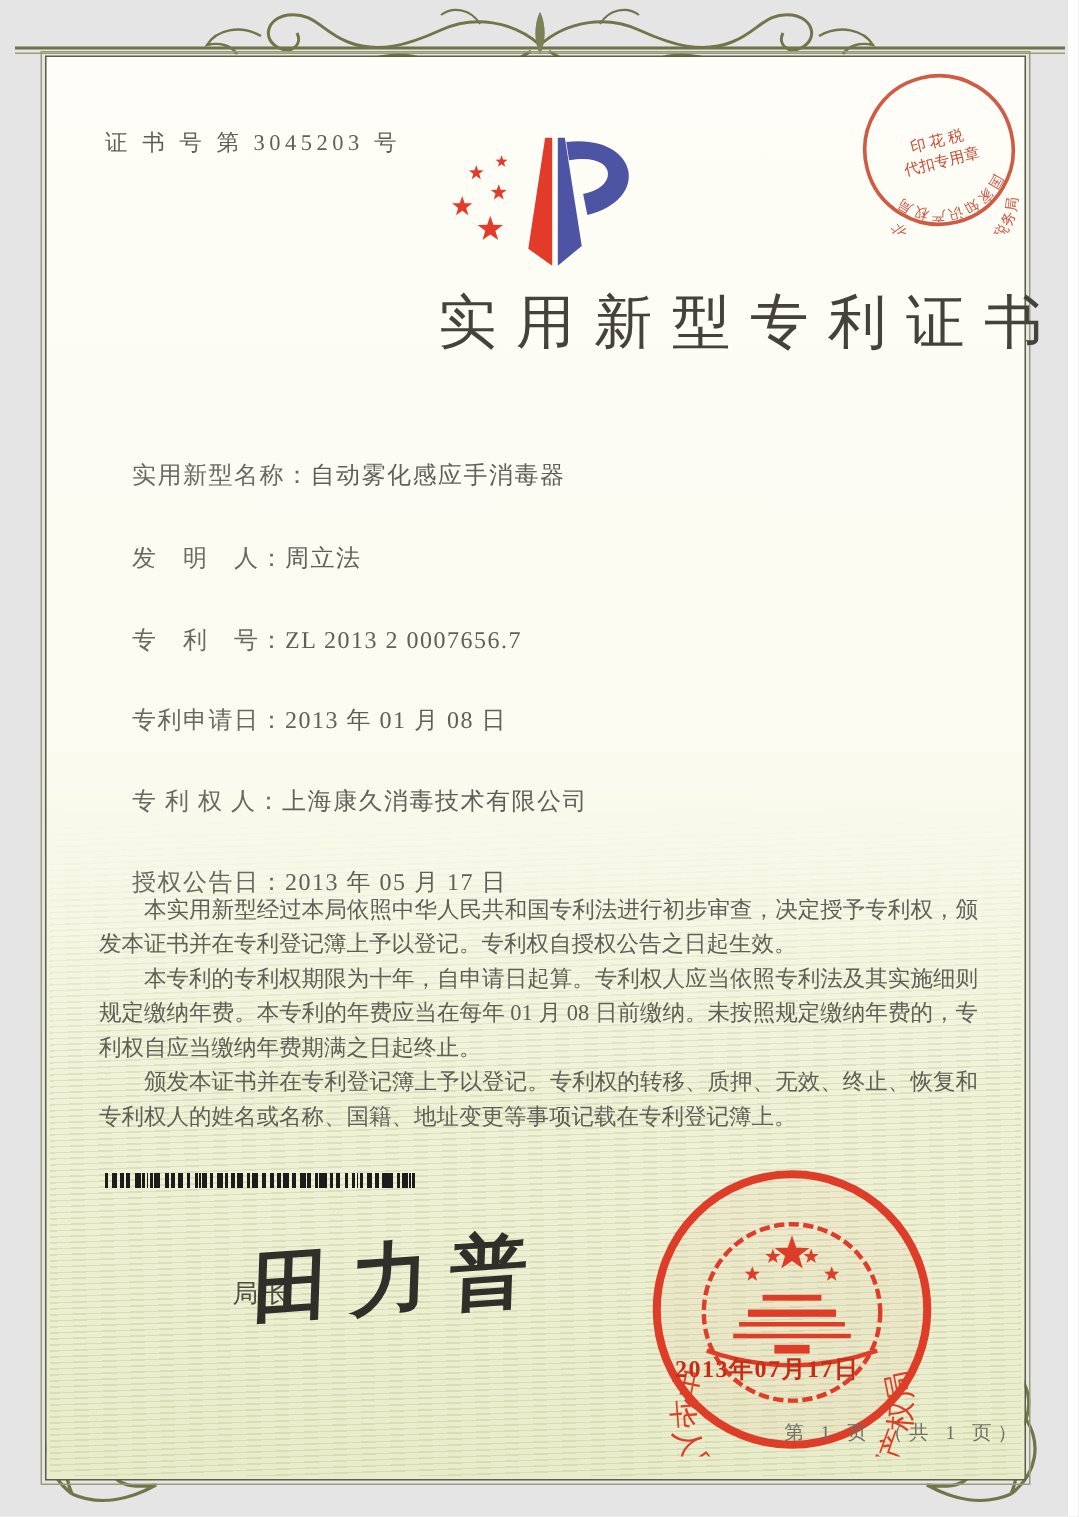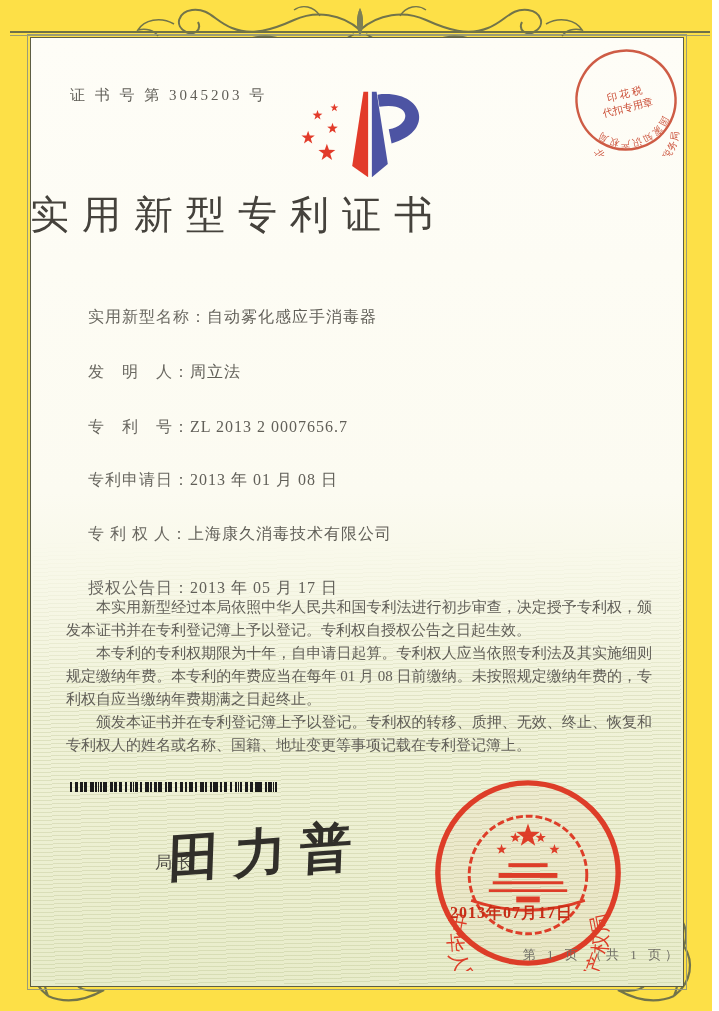--- a/index.html
+++ b/index.html
@@ -1,18 +1,18 @@
 <!DOCTYPE html>
 <html><head>
 <meta charset="utf-8">
 <style>
   html,body{margin:0;padding:0;}
   .page{
     position:relative; width:712px; height:1011px; overflow:hidden;
-    background:#fde047;
+    background:#e5e5e5;
     font-family:"Liberation Serif","DejaVu Serif",serif;
   }
   .frame{
     position:absolute; left:30px; top:37px; width:652px; height:948px;
     border:1px solid #5e5e44;
     outline:1px solid #9a9c78; outline-offset:2px;
     background:linear-gradient(to bottom,#fefdf7 0%,#fcfbf1 48%,#f0f2d8 72%,#e8ecca 100%);
   }
   .wavelines{
     position:absolute; left:33px; top:540px; width:648px; height:444px;
@@ -20,22 +20,22 @@
     -webkit-mask-image:linear-gradient(to bottom,transparent,#000 40%);
     mask-image:linear-gradient(to bottom,transparent,#000 40%);
     pointer-events:none;
   }
   .ornament{position:absolute; color:#74764b;}
   .cert-no{
     position:absolute; left:70px; top:86px;
     font-size:15px; letter-spacing:3px; color:#605e57; white-space:pre;
   }
   .title{
-    position:absolute; left:30px; top:188px; width:652px; text-align:left;
-    font-size:39px; letter-spacing:13px; color:#45423c; font-weight:500;
+    position:absolute; left:30px; top:188px; width:652px; text-align:right;
+    font-size:39px; letter-spacing:13px; color:#45423c; font-weight:500;padding-left:26px;
   }
   .field{
     position:absolute; left:68px; font-size:16px; color:#6a6861;
     letter-spacing:1px; white-space:pre;
   }
   .field .val{color:#615f58;}
   .paras{
     position:absolute; left:66px; top:596px; width:586px;
     font-size:15px; line-height:23px; color:#605e57; text-align:justify;
   }

